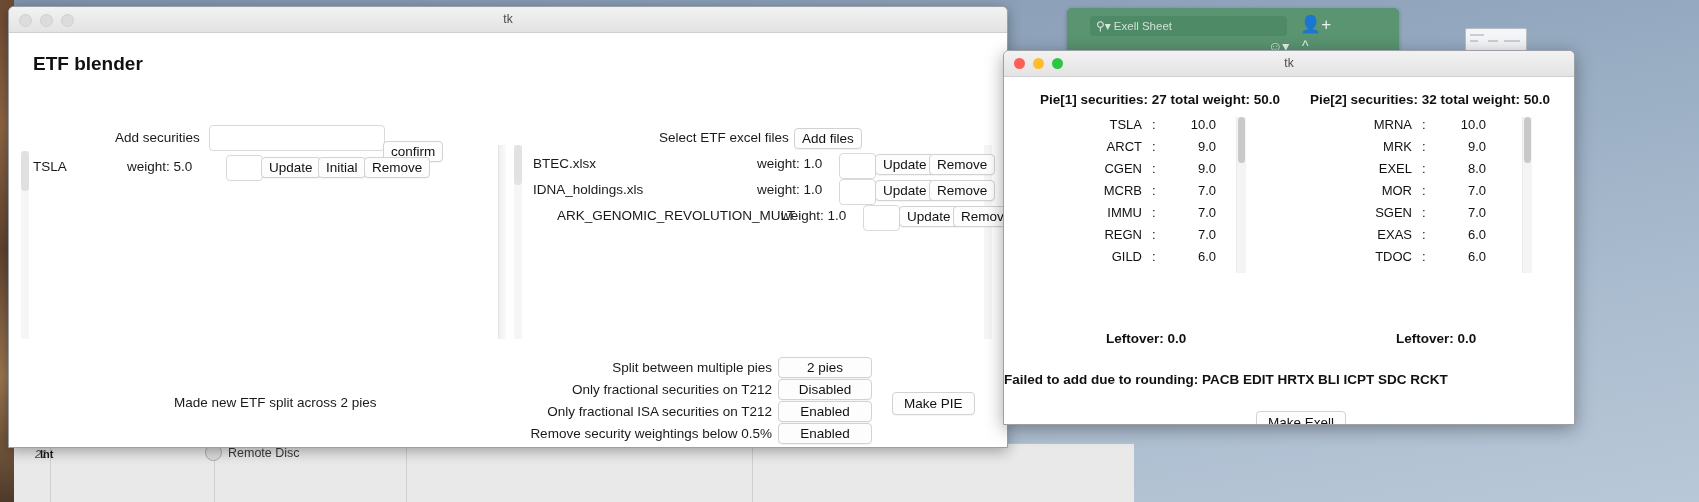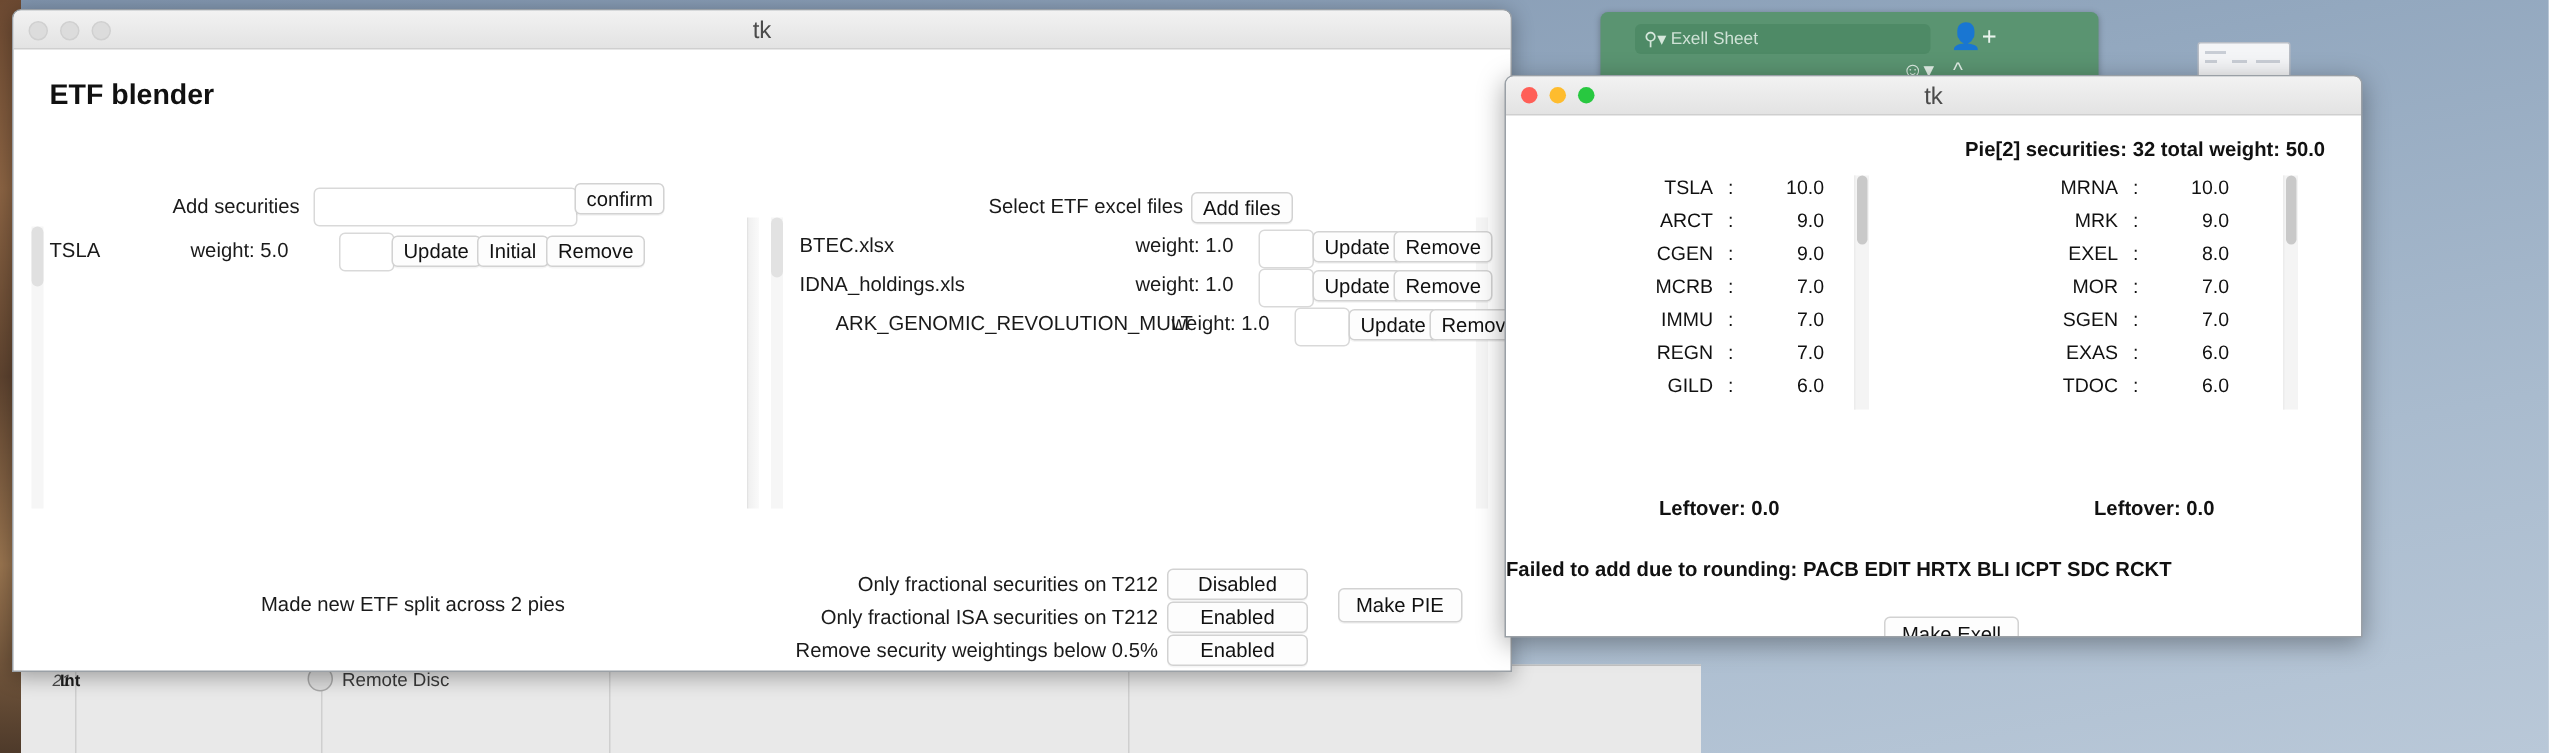--- a/index.html
+++ b/index.html
@@ -37,35 +37,35 @@
   #finder-int{position:absolute;left:40px;top:448px;font-size:11px;color:#1d1d1d;font-weight:bold;}
   #finder-remote{position:absolute;left:205px;top:444px;font-size:12.5px;color:#3a3a3a;display:flex;align-items:center;gap:6px;}
   #finder-remote .disc{width:15px;height:15px;border-radius:50%;border:1.5px solid #a8a8a8;background:#dcdcdc;}
   
   #main-window{position:absolute;left:8px;top:6px;width:998px;height:440px;
     background:#ffffff;border:1px solid #9aa0a6;border-radius:6px 6px 0 0;
     box-shadow:0 3px 14px rgba(0,0,0,.33);overflow:hidden;}
   .titlebar{height:25px;background:linear-gradient(180deg,#f2f2f2,#e3e3e3);
     border-bottom:1px solid #cfcfcf;position:relative;}
   .titlebar .title{position:absolute;left:0;right:0;top:5px;text-align:center;
-    font-size:16px;color:#4b4b4b;}
+    font-size:12px;color:#4b4b4b;}
   .traffic{position:absolute;left:10px;top:7px;display:flex;gap:8px;}
   .traffic i{width:11px;height:11px;border-radius:50%;display:block;}
   .tl-inactive{background:#dcdcdc;border:1px solid #d0d0d0;}
   #mw-body{position:relative;height:415px;}
   #app-title{position:absolute;left:24px;top:20px;font-size:19px;font-weight:bold;color:#111;}
   
   .tk-label{font-size:13.5px;color:#1a1a1a;white-space:nowrap;}
   .tk-btn{font-size:13.5px;color:#111;background:#fdfdfd;border:1px solid #d2d2d2;
     border-radius:4px;padding:2px 7px;white-space:nowrap;box-shadow:0 1px 0 rgba(0,0,0,.04);}
   .tk-entry{background:#ffffff;border:1px solid #d9d9d9;border-radius:4px;}
   
   #add-sec-label{position:absolute;left:106px;top:97px;}
   #add-sec-entry{position:absolute;left:200px;top:92px;width:170px;height:22px;}
-  #confirm-btn{position:absolute;left:374px;top:89px;text-align:center;}
+  #confirm-btn{position:absolute;left:374px;top:108px;text-align:center;}
   #sec-row-ticker{position:absolute;left:24px;top:126px;}
   #sec-row-weight{position:absolute;left:118px;top:126px;}
   #sec-row-entry{position:absolute;left:217px;top:122px;width:31px;height:22px;}
   #sec-row-update{position:absolute;left:252px;top:124px;}
   #sec-row-initial{position:absolute;left:309px;top:124px;}
   #sec-row-remove{position:absolute;left:355px;top:124px;}
   #left-scroll{position:absolute;left:12px;top:118px;width:8px;height:188px;background:#f6f6f6;}
   #left-scroll .thumb{position:absolute;left:0;top:0;width:8px;height:40px;background:#e0e0e0;border-radius:4px;}
   
   #pane-div{position:absolute;left:489px;top:112px;width:7px;height:194px;
@@ -212,20 +212,24 @@
       <div class="fweight tk-label">weight: 1.0</div>
       <input class="fentry tk-entry" type="text" value="" style="">
       <div class="fupdate tk-btn">Update</div>
       <div class="fremove tk-btn">Remove</div>
     </div>
 
     <div id="status-msg" class="tk-label">
       <span>Made new ETF split across 2 pies</span>
     </div>
 
+    <div class="set-row" style="top:323px;">
+      <span class="tk-label">Split between multiple pies</span>
+      <span class="tk-btn sval">2 pies</span>
+    </div>
     <div class="set-row" style="top:345px;">
       <span class="tk-label">Only fractional securities on T212</span>
       <span class="tk-btn sval">Disabled</span>
     </div>
     <div class="set-row" style="top:367px;">
       <span class="tk-label">Only fractional ISA securities on T212</span>
       <span class="tk-btn sval">Enabled</span>
     </div>
     <div class="set-row" style="top:389px;">
       <span class="tk-label">Remove security weightings below 0.5%</span>
@@ -240,20 +244,21 @@
   <div class="titlebar">
     <div class="traffic">
       <i class="tl-red"></i>
       <i class="tl-yellow"></i>
       <i class="tl-green"></i>
     </div>
     <div class="title">tk</div>
   </div>
 
   <div id="pie-body">
+    <div id="pie1-head" class="pie-head">Pie[1] securities: 27 total weight: 50.0</div>
     <div id="pie2-head" class="pie-head">Pie[2] securities: 32 total weight: 50.0</div>
 
     <div id="pie1-list" class="pie-list">
       <div class="pie-row">
         <span class="tk">TSLA</span>
         <span class="cl">:</span>
         <span class="vl">10.0</span>
       </div>
       <div class="pie-row">
         <span class="tk">ARCT</span>

